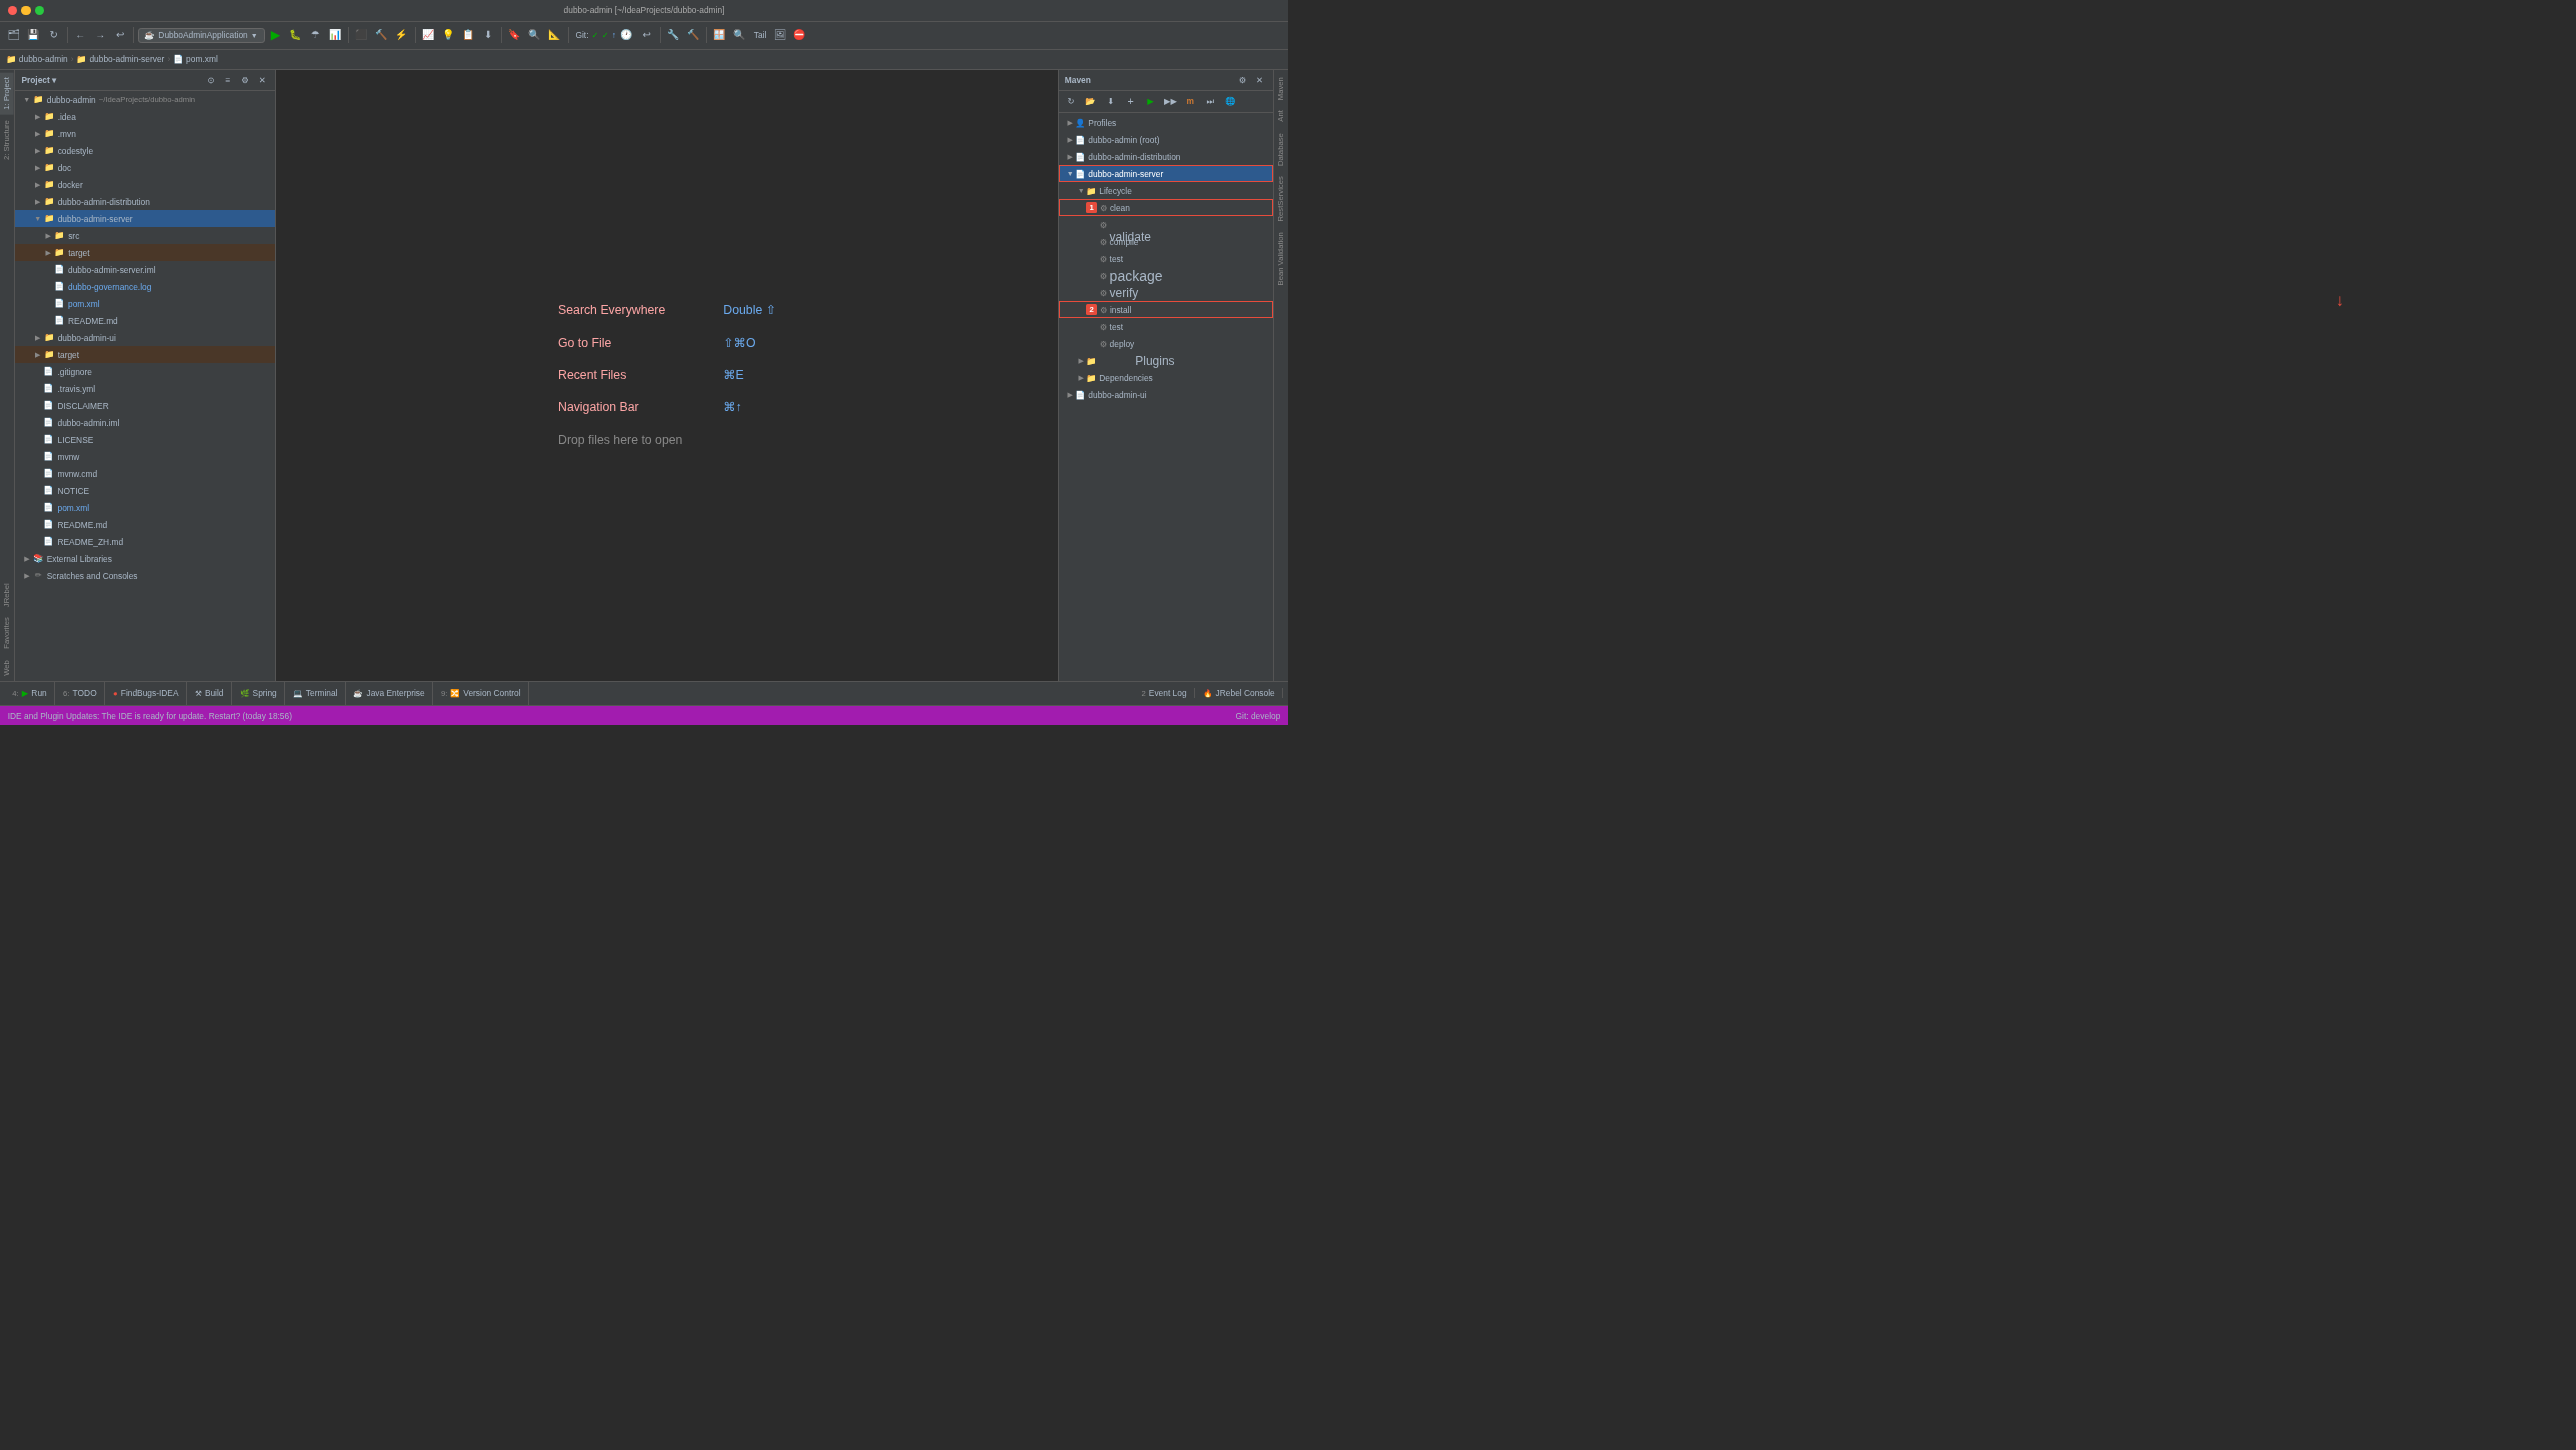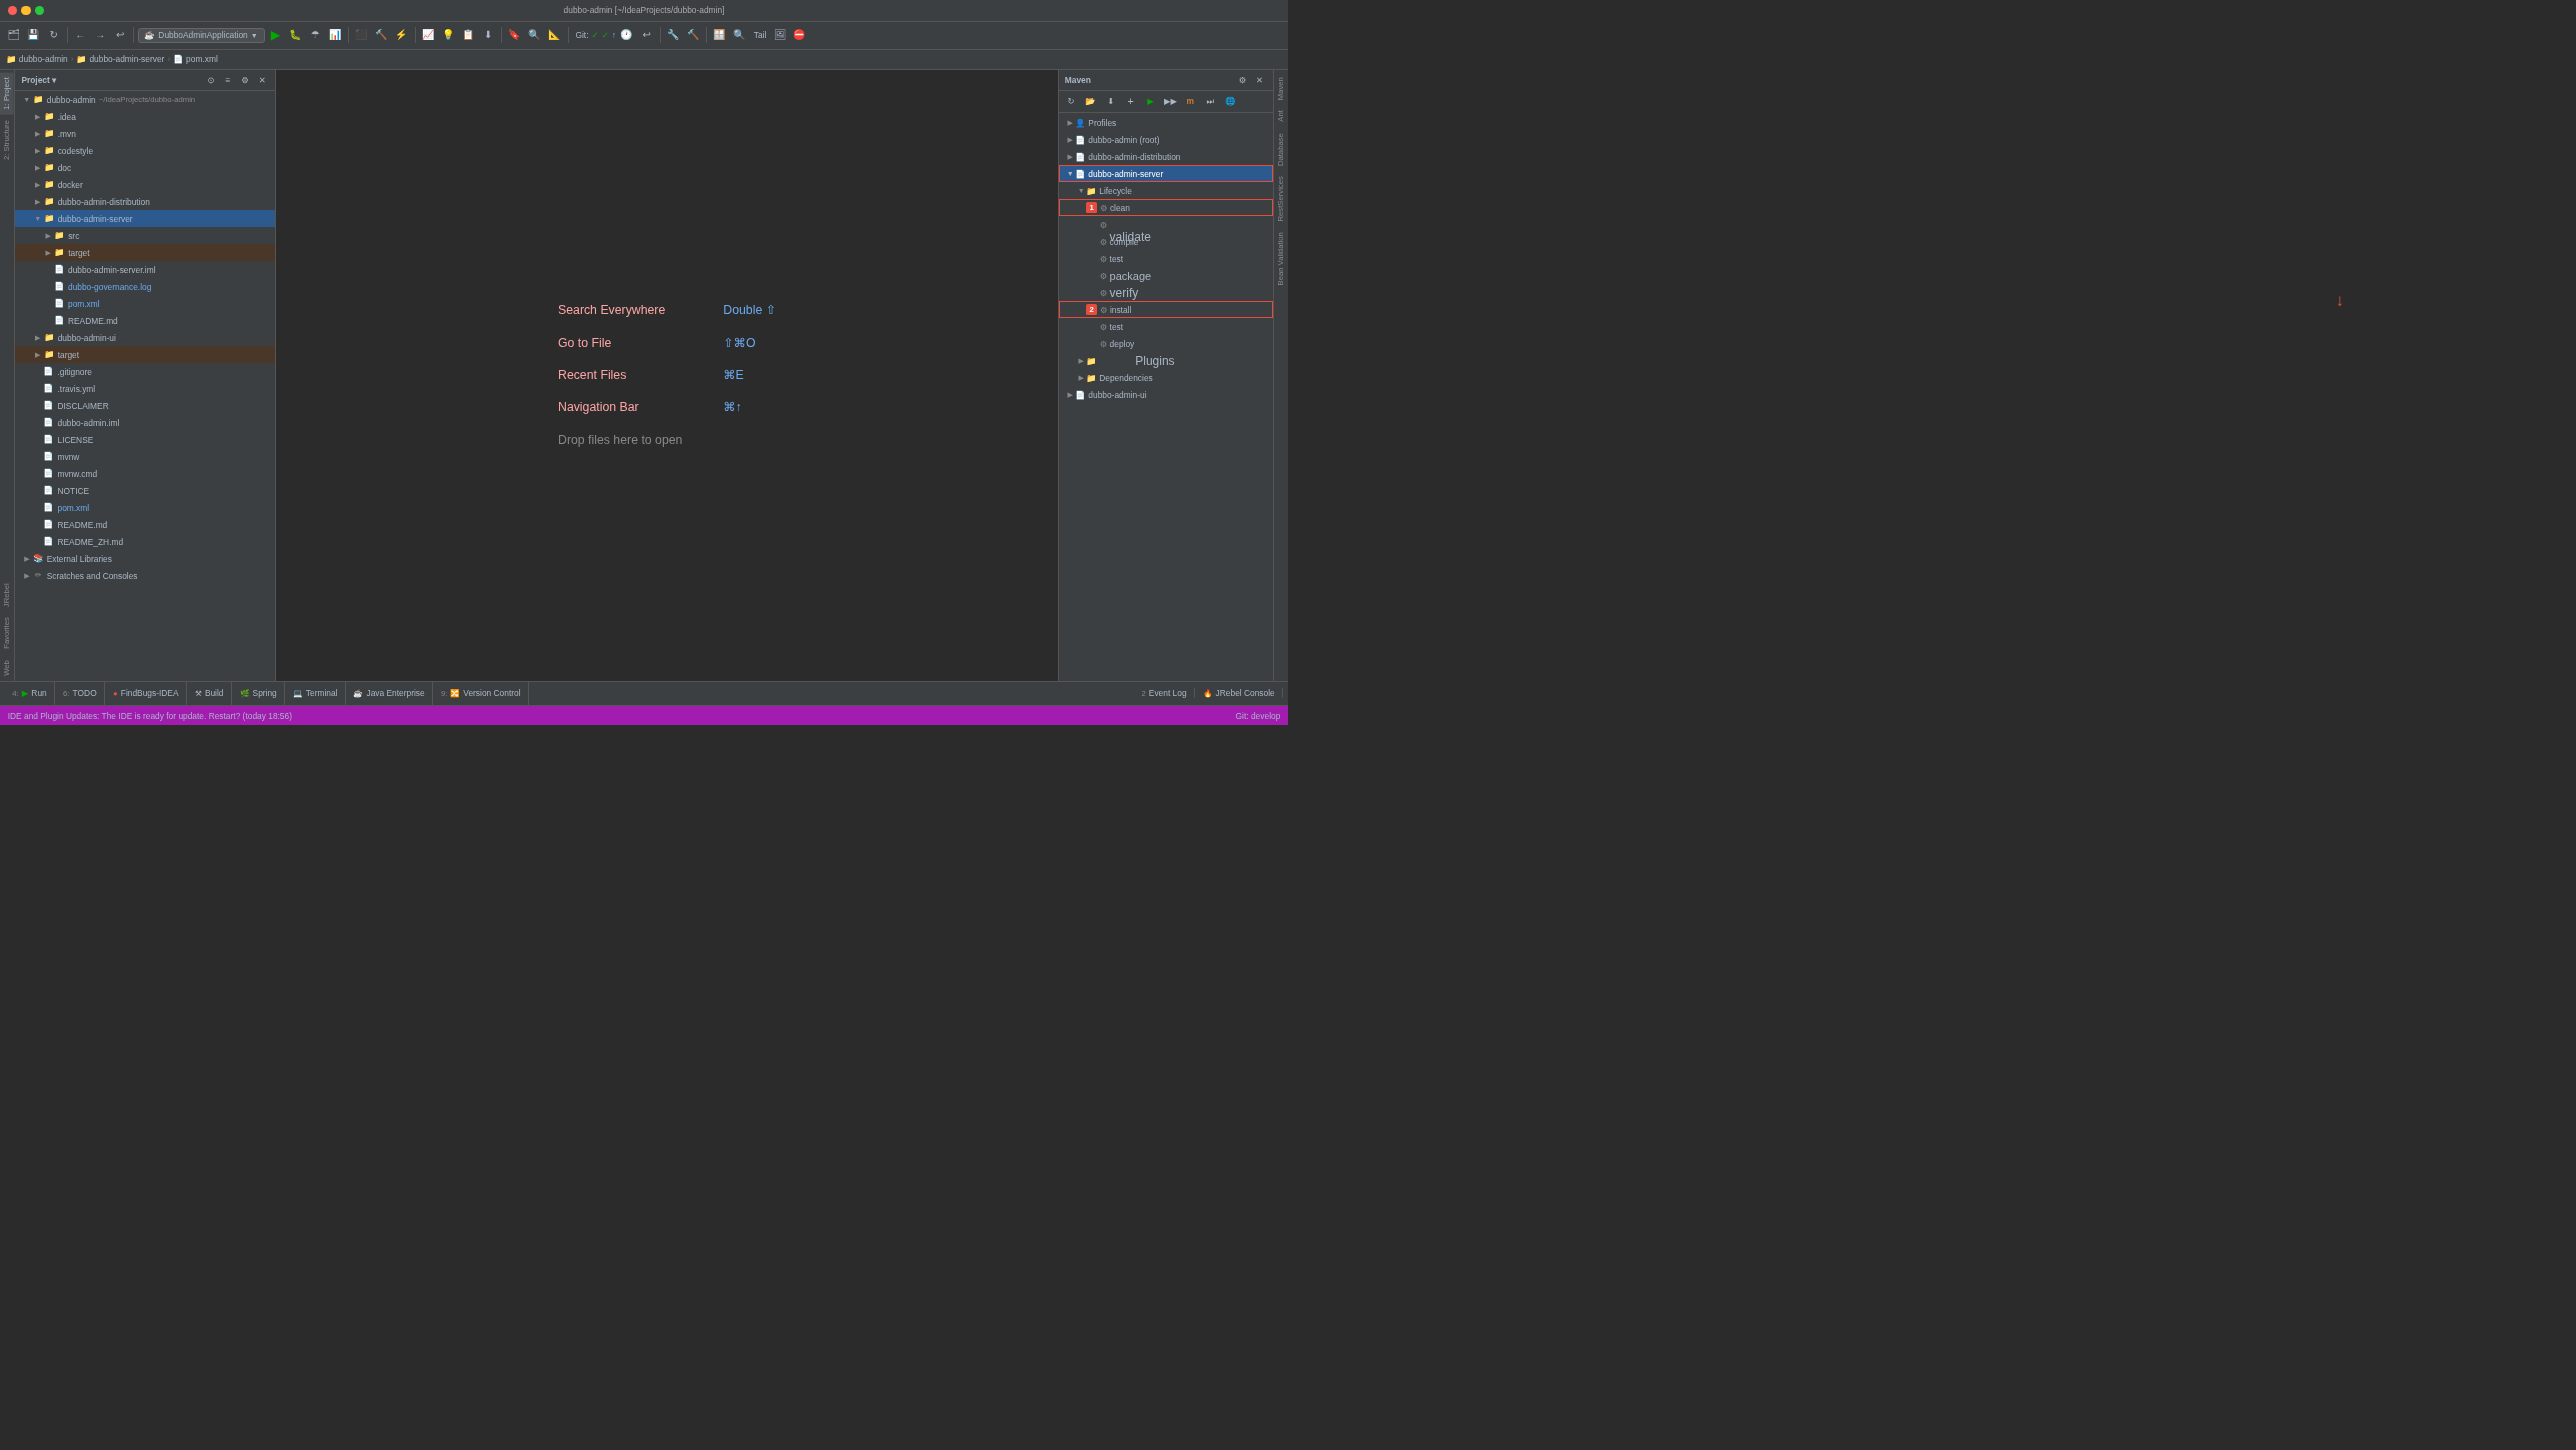--- a/index.html
+++ b/index.html
@@ -773,21 +773,21 @@
 
       <div class="maven-item">
         <span style="width:38px;display:inline-block;"></span>
         <span style="margin-right:2.3px; color:#888; font-size:8.4px;">⚙</span>
         <span style="font-size:8.4px;">test</span>
       </div>
 
       <div class="maven-item">
         <span style="width:38px;display:inline-block;"></span>
         <span style="margin-right:2.3px; color:#888; font-size:8.4px;">⚙</span>
-        <span style="font-size:11px;">package</span>
+        <span style="font-size:14px;">package</span>
       </div>
 
       <div class="maven-item">
         <span style="width:38px;display:inline-block;"></span>
         <span style="margin-right:2.3px; color:#888; font-size:8.4px;">⚙</span>
         <span style="font-size:12px;">verify</span>
       </div>
 
       <div class="maven-item" style="outline:1.5px solid #e74c3c; outline-offset:-1.5px;">
         <span style="width:24.5px;display:inline-block;"></span>

